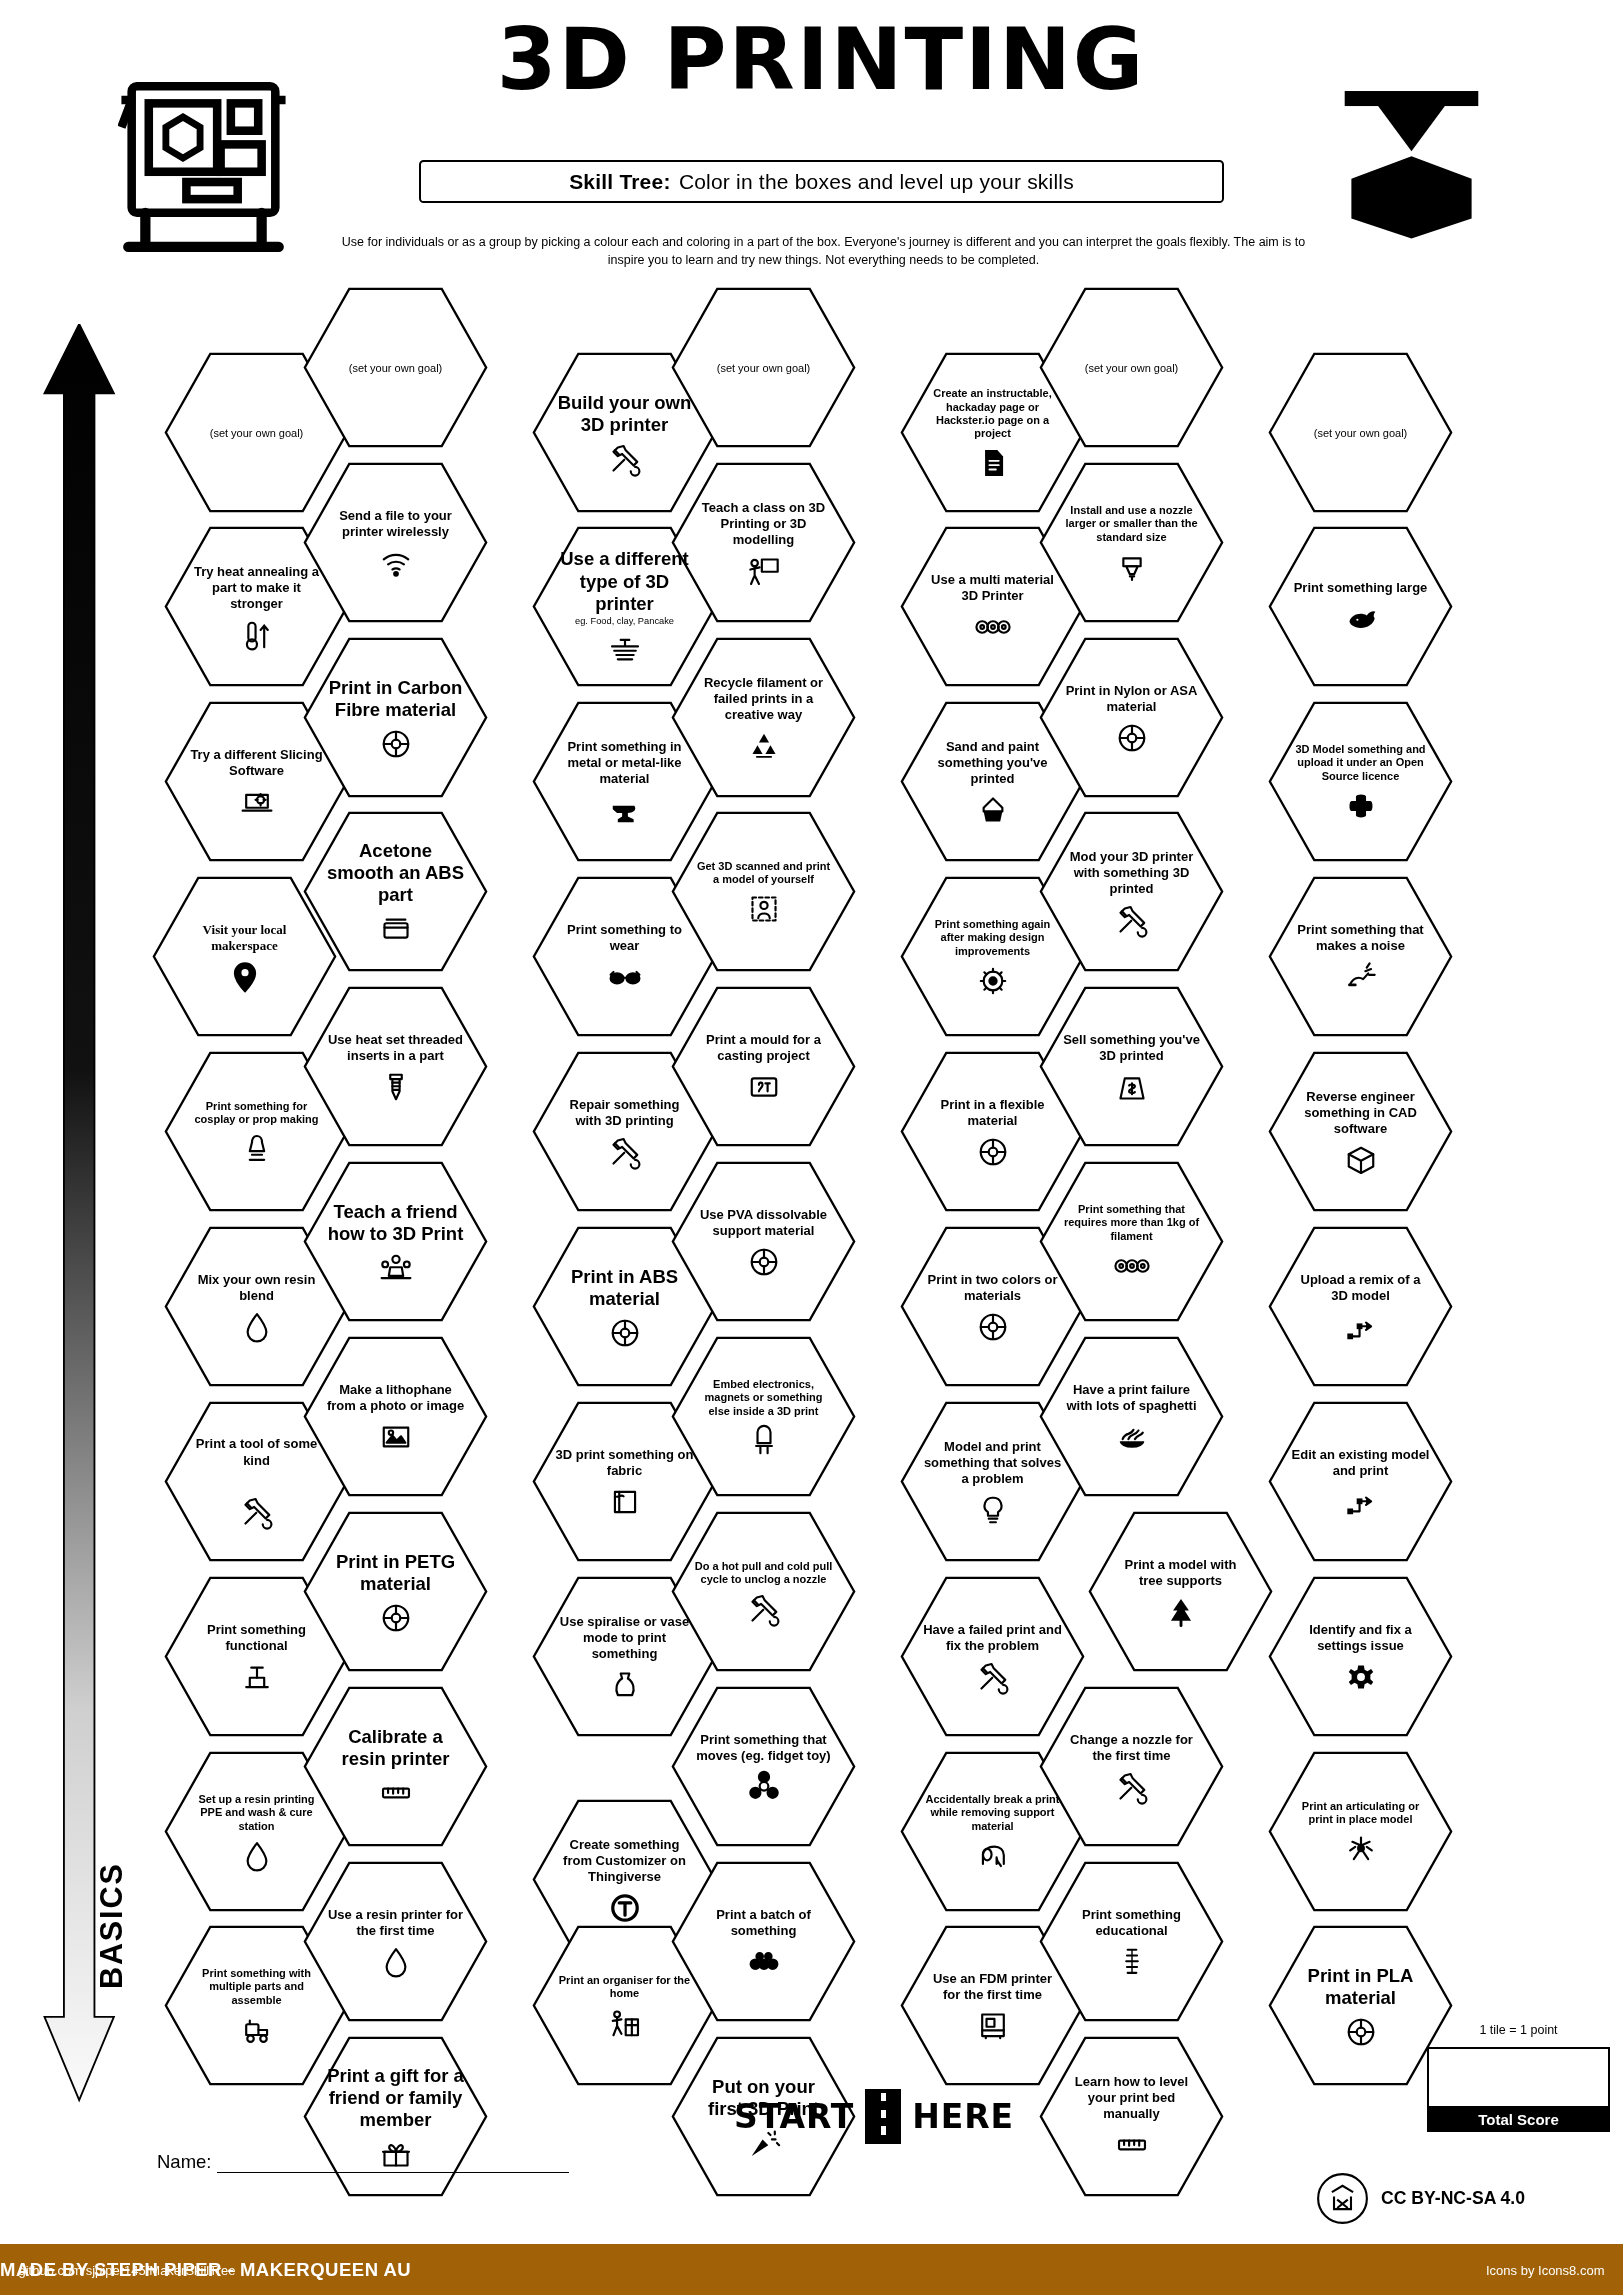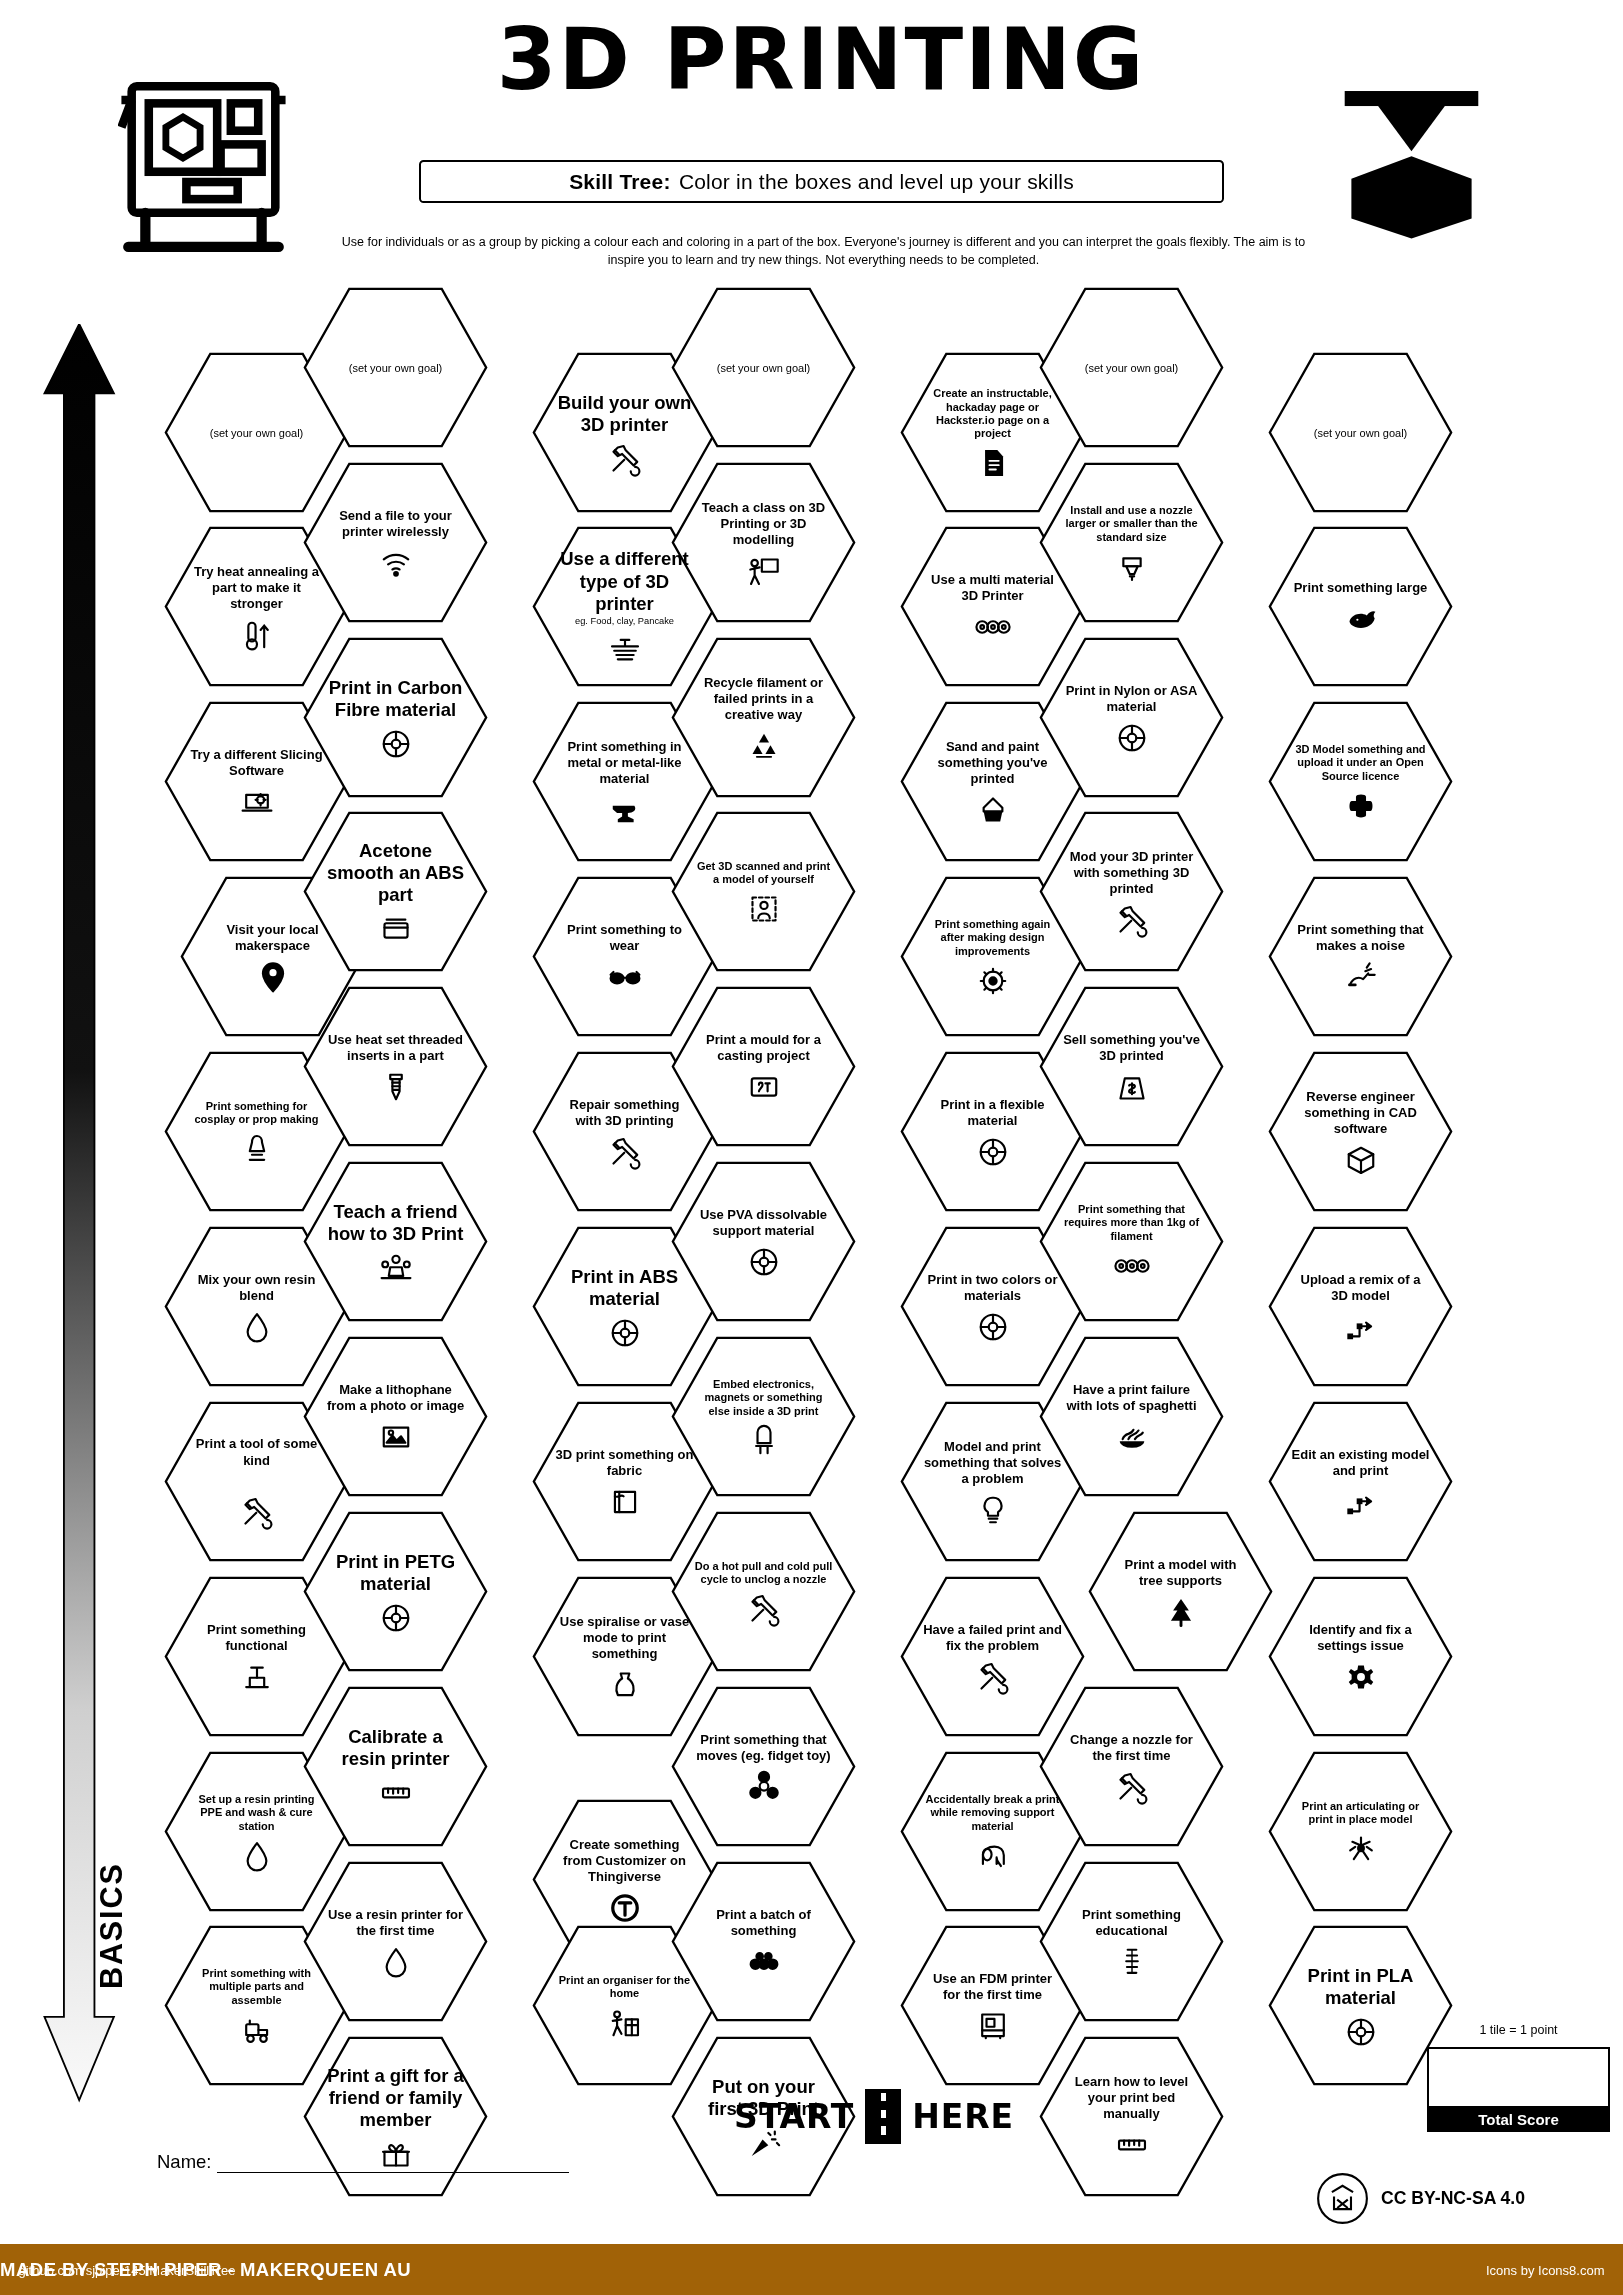--- a/index.html
+++ b/index.html
@@ -201,21 +201,21 @@
       <div class="txt">Try a different Slicing Software</div>
       <div class="ico">
         <svg viewBox="0 0 100 100" fill="none" stroke="#000" stroke-width="6" stroke-linecap="round" stroke-linejoin="round">
           <path d="M20 30 L20 66 L80 66 L80 30 Z"></path>
           <path d="M10 74 L90 74"></path>
           <circle cx="60" cy="44" r="10"></circle>
           <path d="M60 28 L60 34 M60 54 L60 60 M46 44 L52 44 M68 44 L74 44"></path>
         </svg>
       </div>
     </div>
-    <div class="hex" style="left: 180px; top: 876px;">
+    <div class="hex" style="left: 152px; top: 876px; font-family: Liberation Serif, serif;">
       <svg class="hexbg" viewBox="0 0 400 348" preserveAspectRatio="none">
         <path d="M100 4 L300 4 L396 174 L300 344 L100 344 L4 174 Z" fill="#fff" stroke="#000" stroke-width="5"></path>
       </svg>
       <div class="txt">Visit your local makerspace</div>
       <div class="ico">
         <svg viewBox="0 0 100 100" fill="none" stroke="#000" stroke-width="6" stroke-linecap="round" stroke-linejoin="round">
           <path d="M50 90 C50 90 78 58 78 40 A28 28 0 1 0 22 40 C22 58 50 90 50 90 Z" fill="#000"></path>
           <circle cx="50" cy="38" r="10" fill="#fff" stroke="none"></circle>
         </svg>
       </div>

